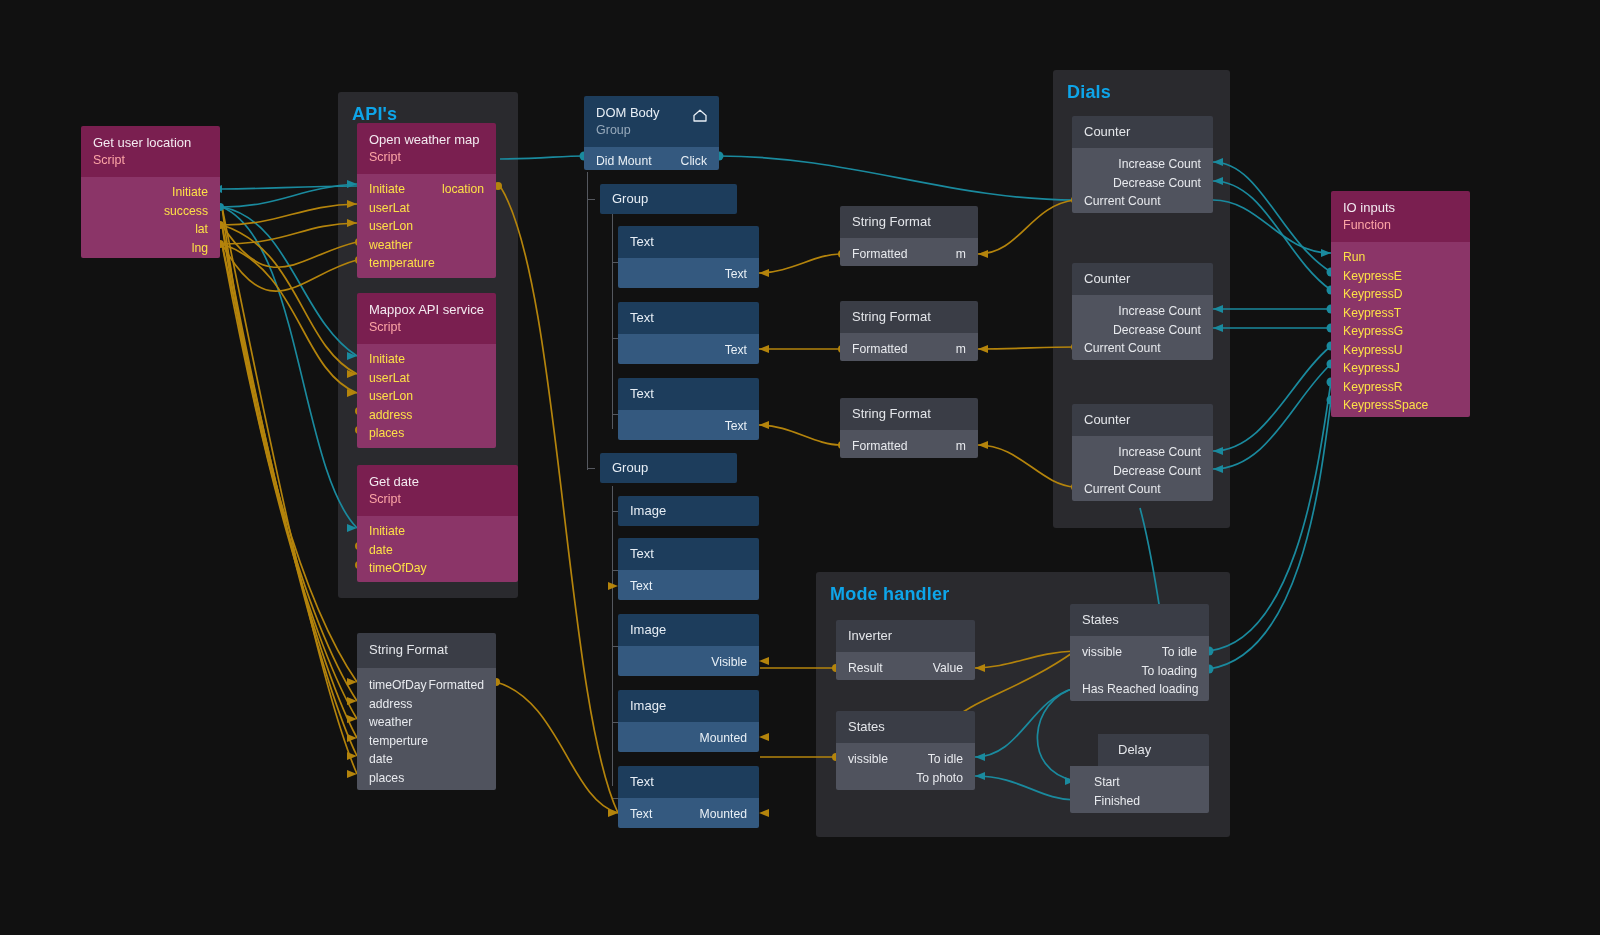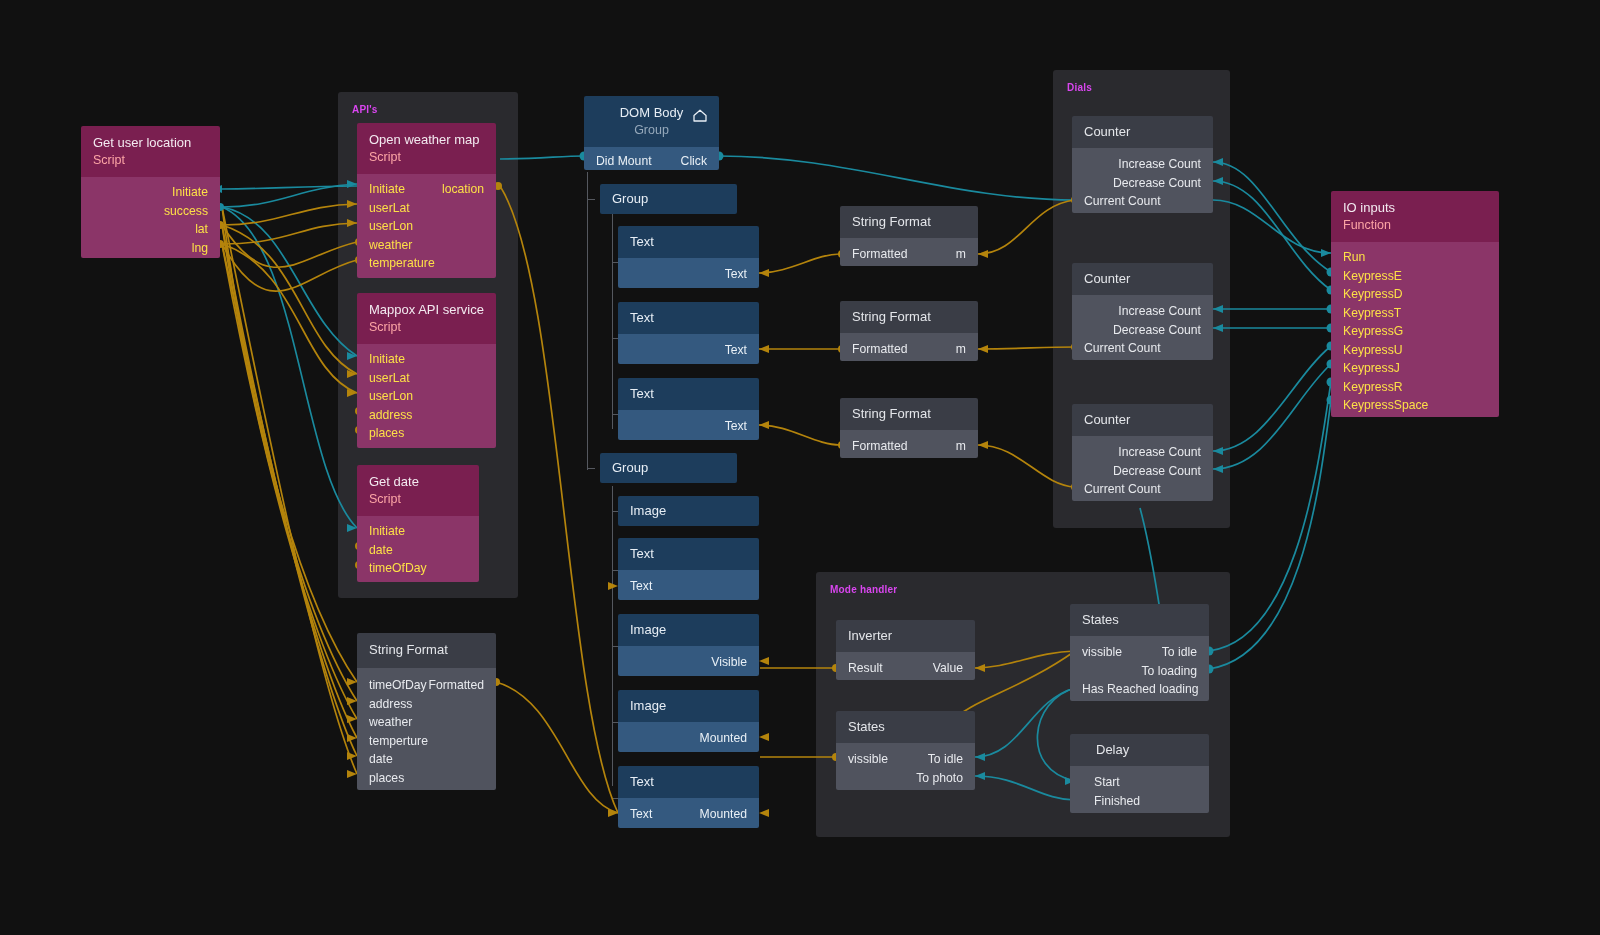--- a/index.html
+++ b/index.html
@@ -1,21 +1,21 @@
 <!DOCTYPE html>
 <html><head>
 <meta charset="utf-8">
 <style>
   html,body{margin:0;padding:0;background:#111111;}
   body{width:1600px;height:935px;overflow:hidden;font-family:"Liberation Sans","DejaVu Sans",sans-serif;}
   #canvas{position:relative;width:1600px;height:935px;background:#111111;}
 
   
   .grp{position:absolute;background:#2a2a2e;border-radius:3px;}
-  .grp-title{position:absolute;left:14px;top:12px;font-size:10px;font-weight:bold;color:#d946ef;letter-spacing:.2px;}
+  .grp-title{position:absolute;left:14px;top:12px;font-size:18px;font-weight:bold;color:#0ea5e9;letter-spacing:.2px;}
 
   
   .node{position:absolute;border-radius:2px;overflow:hidden;}
   .nhead{padding:9px 12px 9px 12px;}
   .ntitle{font-size:13px;color:#eceef1;line-height:16px;white-space:nowrap;}
   .nsub{font-size:12.5px;color:#a9a6ad;line-height:16px;margin-top:1px;}
   .nbody{padding:6px 0 8px 0;}
   .prow{position:relative;height:18.5px;line-height:18.5px;font-size:12.2px;color:#e3e5e8;padding:0 12px;white-space:nowrap;}
   .prow .pl{float:left;}
   .prow .pr{float:right;}
@@ -309,21 +309,21 @@
         </div>
       <div class="prow">
           <span class="pl">address</span>
         </div>
       <div class="prow">
           <span class="pl">places</span>
         </div>
     </div>
   </div>
 
-  <div class="node n-script" style="left:357px;top:465px;width:122px;height:117px;">
+  <div class="node n-script" style="left:357px;top:465px;width:161px;height:117px;">
     <div class="nhead">
       <div class="ntitle">Get date</div>
       <div class="nsub">Script</div>
     </div>
     <div class="nbody">
       <div class="prow">
           <span class="pl">Initiate</span>
         </div>
       <div class="prow">
           <span class="pl">date</span>
@@ -355,21 +355,21 @@
       <div class="prow">
           <span class="pl">date</span>
         </div>
       <div class="prow">
           <span class="pl">places</span>
         </div>
     </div>
   </div>
 
   <div class="node n-dom" style="left:584px;top:96px;width:135px;height:74px;">
-    <div class="nhead" style="position:relative;text-align:center;">
+    <div class="nhead" style="position:relative;">
       <div class="ntitle">DOM Body</div>
       <div class="nsub">Group</div>
       <span class="home-ico">
         <svg width="16" height="15" viewBox="0 0 16 15">
             <path d="M2,7.4 L8,2.2 L14,7.4 L14,13 L2,13 Z" fill="none" stroke="#e7eef5" stroke-width="1.3" stroke-linejoin="round"></path>
           </svg>
       </span>
     </div>
     <div class="nbody" style="padding:5px 0 6px 0;background:#34597f;">
       <div class="prow">
@@ -551,21 +551,21 @@
         </div>
       <div class="prow">
           <span class="pr">Decrease Count</span>
         </div>
       <div class="prow">
           <span class="pl">Current Count</span>
         </div>
     </div>
   </div>
 
-  <div class="node n-script" style="left:1331px;top:191px;width:168px;height:226px;">
+  <div class="node n-script" style="left:1331px;top:191px;width:139px;height:226px;">
     <div class="nhead">
       <div class="ntitle">IO inputs</div>
       <div class="nsub">Function</div>
     </div>
     <div class="nbody">
       <div class="prow">
           <span class="pl">Run</span>
         </div>
       <div class="prow">
           <span class="pl">KeypressE</span>
@@ -633,21 +633,21 @@
       <div class="prow">
           <span class="pr">To loading</span>
         </div>
       <div class="prow">
           <span class="pl">Has Reached loading</span>
         </div>
     </div>
   </div>
 
   <div class="node n-logic" style="left:1070px;top:734px;width:139px;height:79px;">
-    <div class="nhead" style="padding:8px 26px;">
+    <div class="nhead" style="padding:8px 20px;margin-left:28px;">
         <div class="ntitle">Delay</div>
       </div>
     <div class="nbody" style="padding:7px 0 8px 12px;">
       <div class="prow">
           <span class="pl">Start</span>
         </div>
       <div class="prow">
           <span class="pl">Finished</span>
         </div>
     </div>

